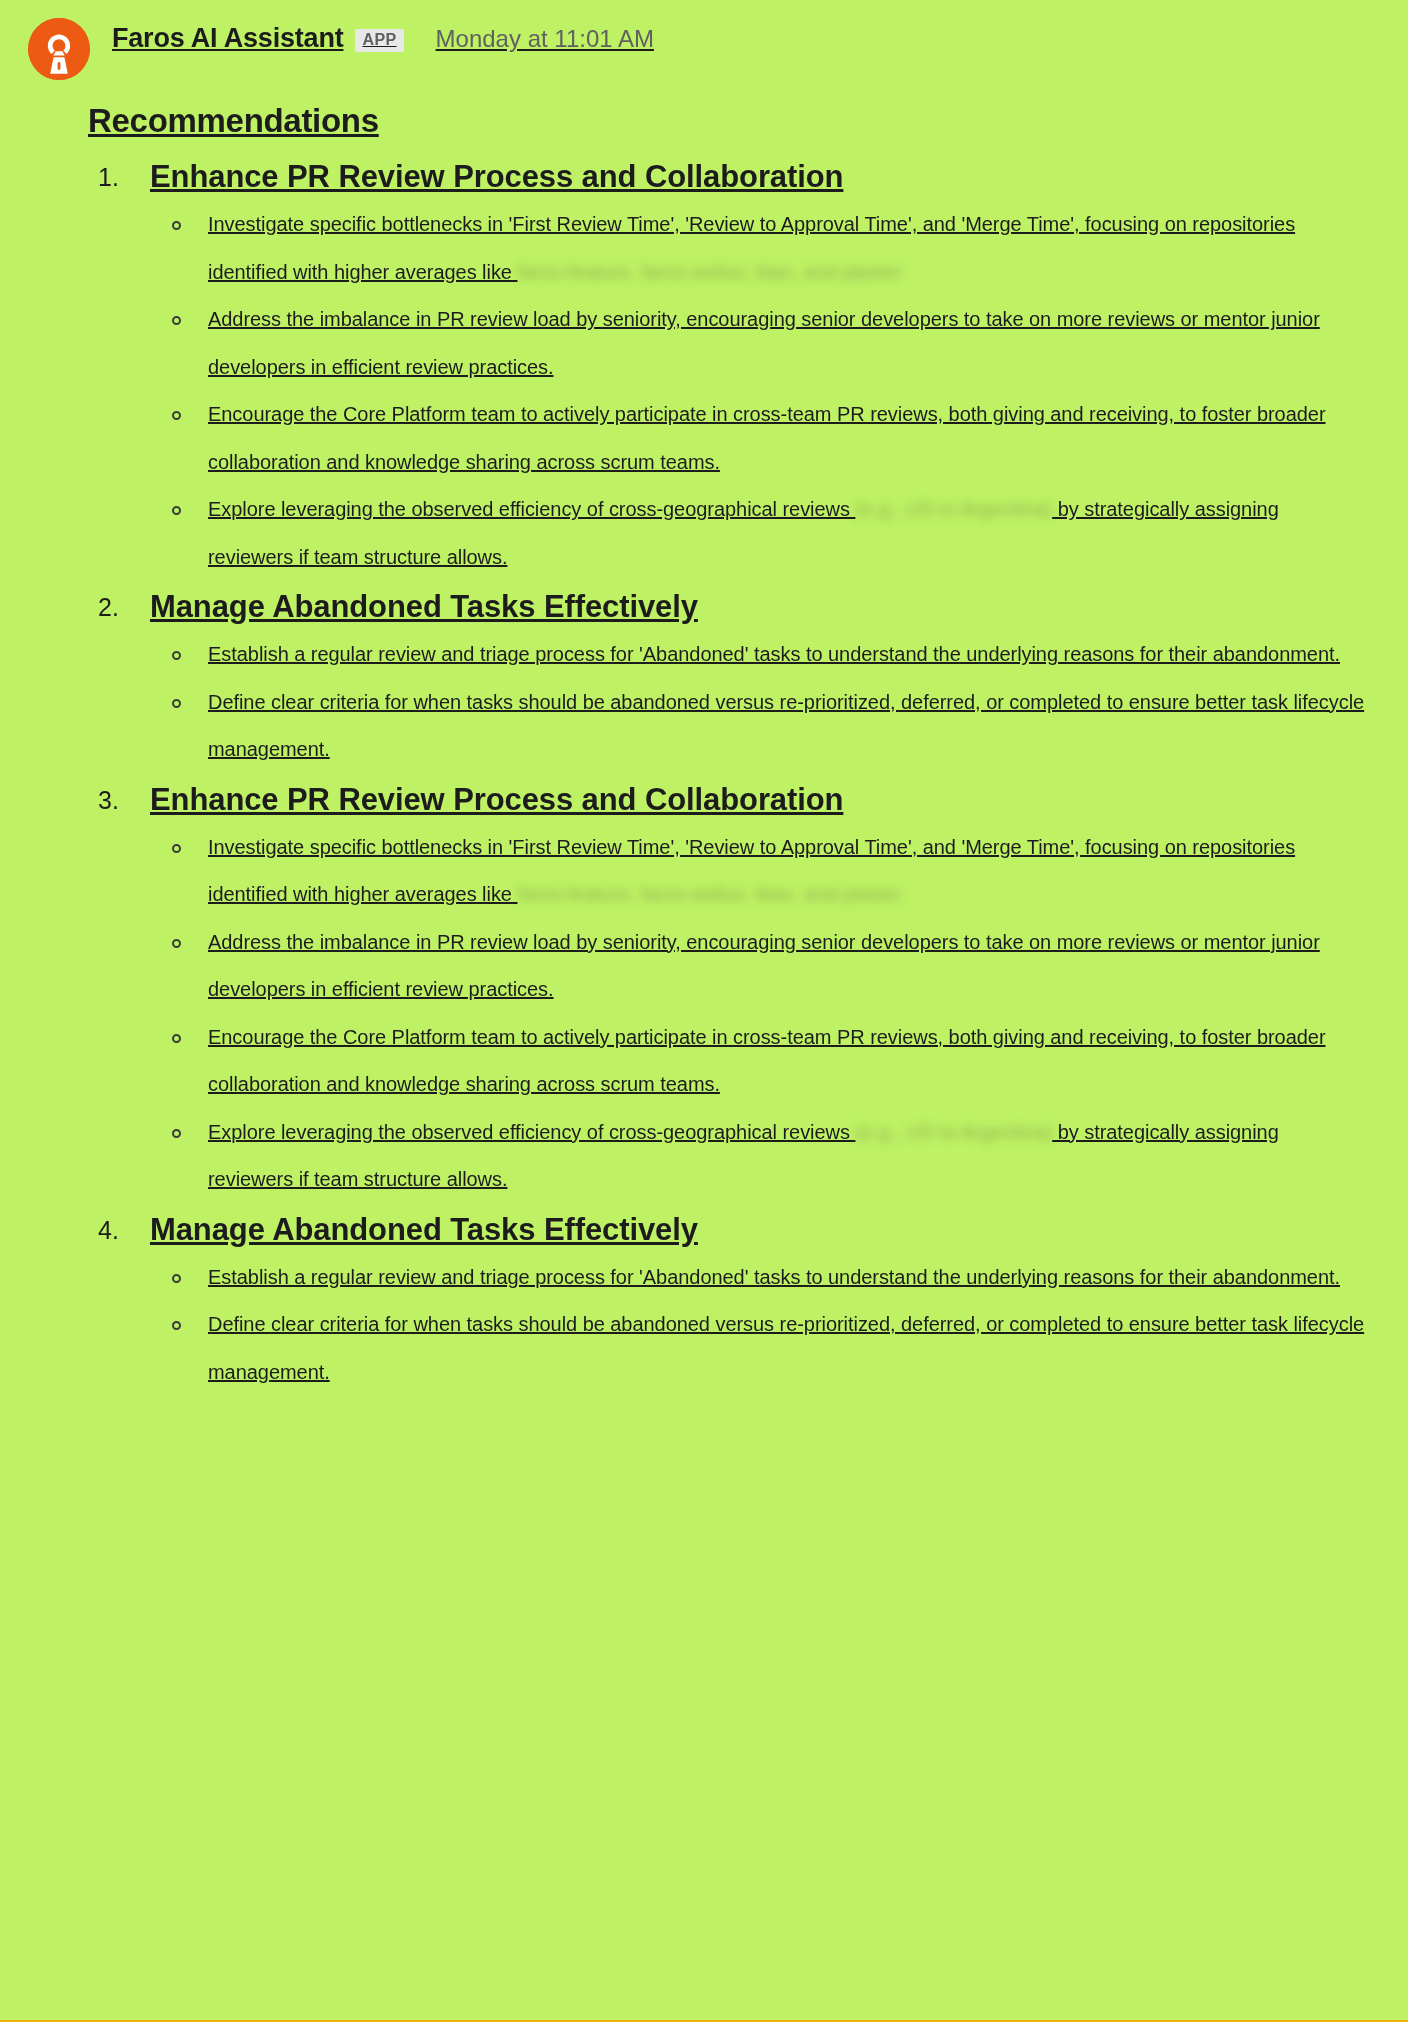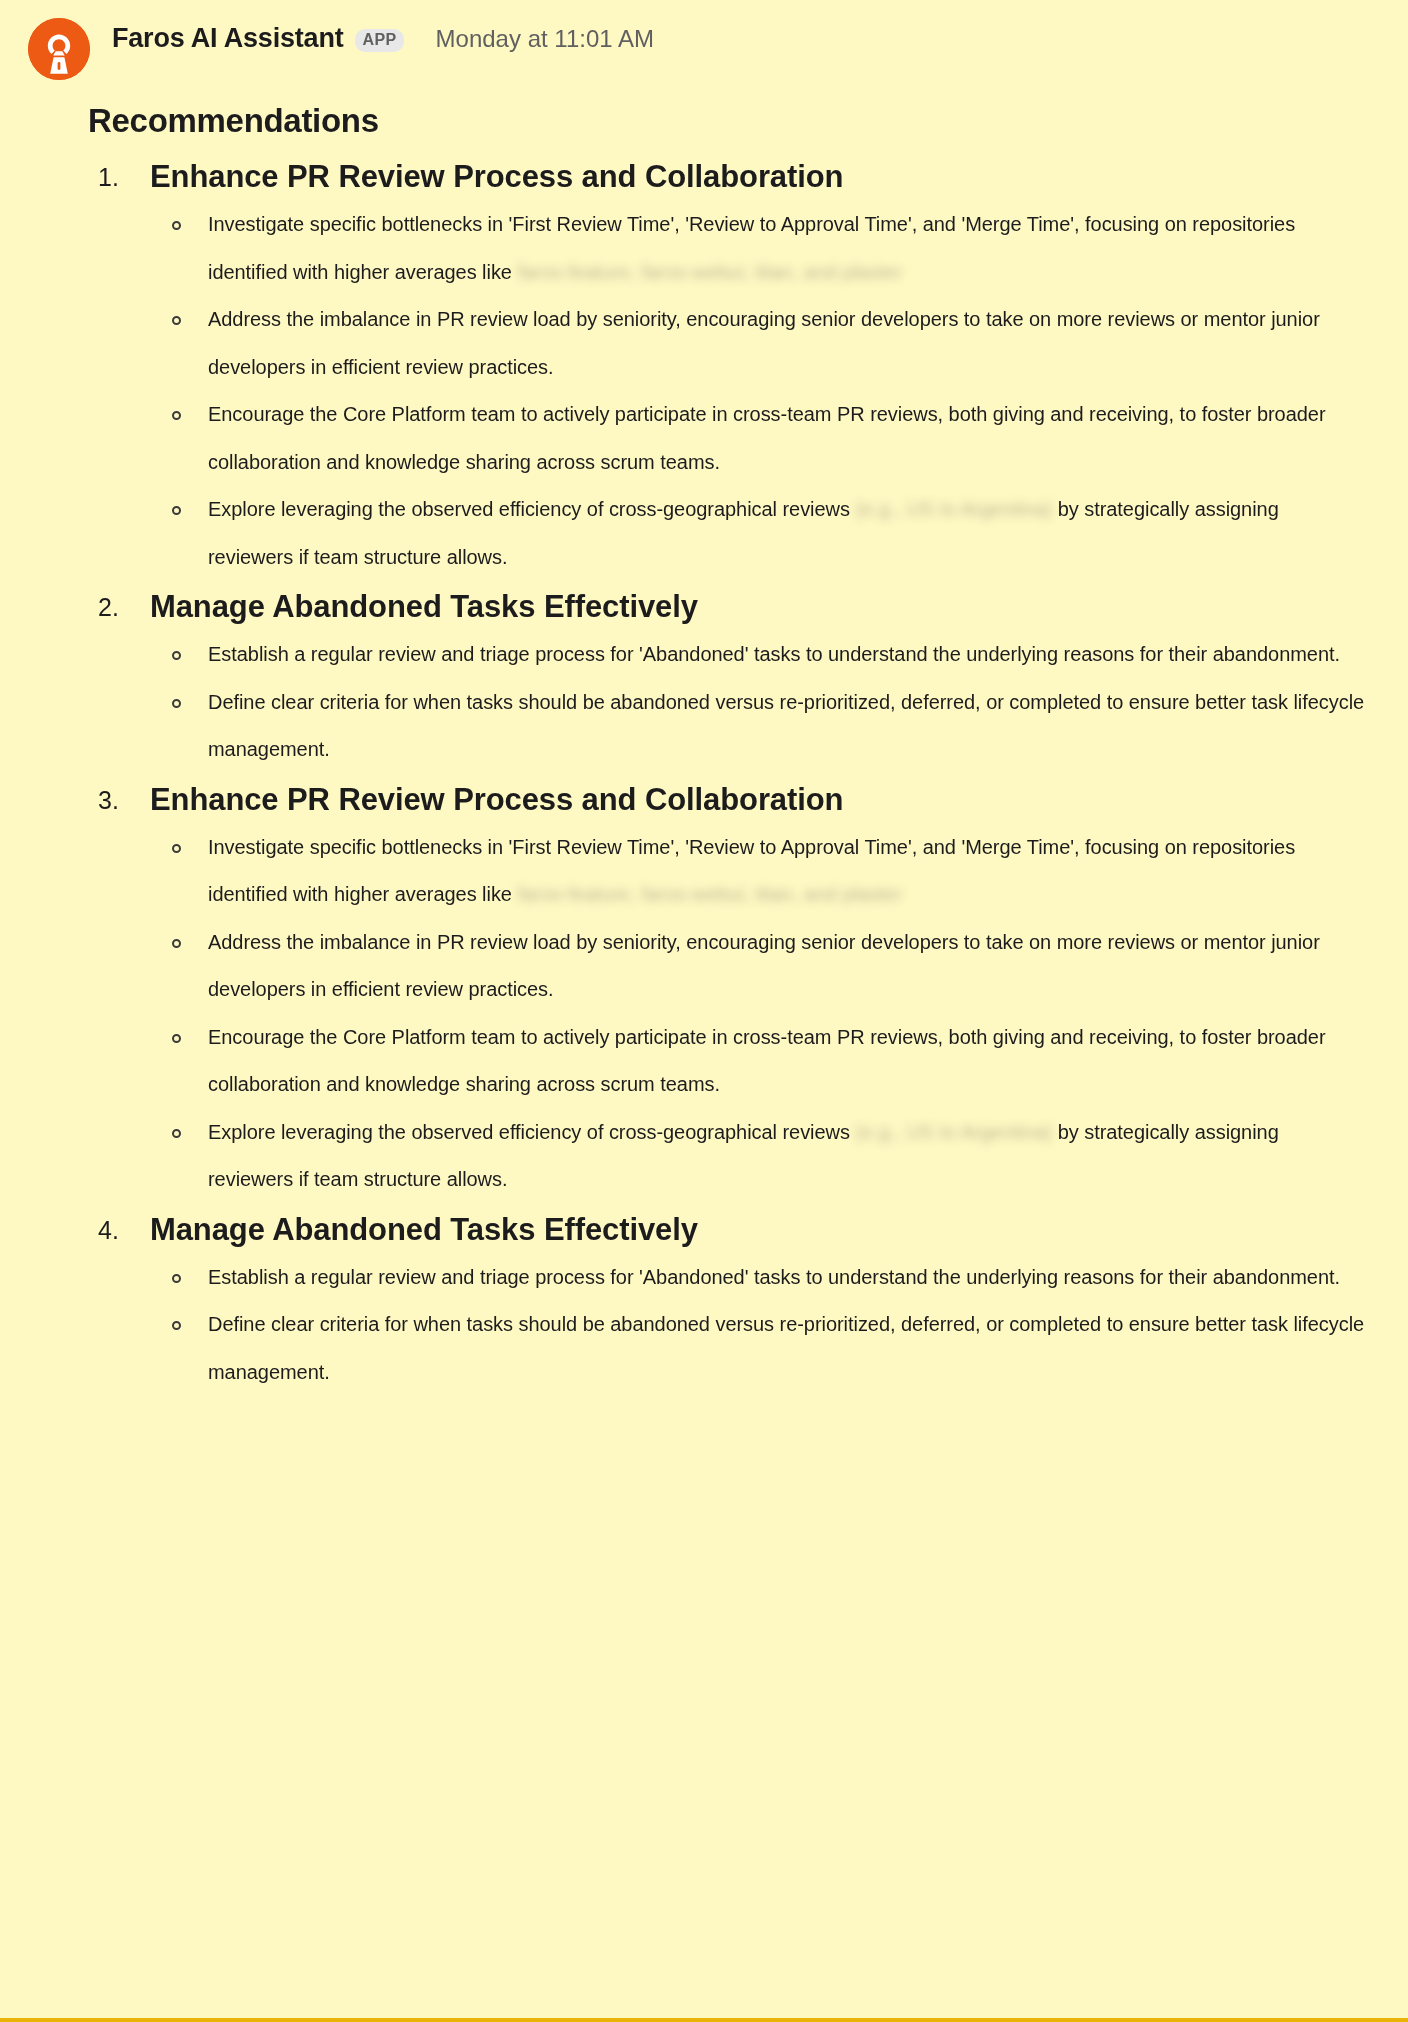--- a/index.html
+++ b/index.html
@@ -15,22 +15,23 @@
     overflow: hidden;
     position: relative;
   }
 
   .message {
     position: relative;
     padding: 18px 0 0 0;
     box-sizing: border-box;
     width: 1408px;
     height: 2022px;
-    border-bottom: 4px solid #eab308;
-    background: #fef9c3;
+    border-bottom: 2px solid #eab308;
+    background: #bef264;
+    text-decoration: underline;
   }
 
   
   .msg-header {
     display: flex;
     align-items: flex-start;
     padding-left: 28px;
     height: 68px;
   }
 
@@ -62,21 +63,21 @@
   }
 
   .app-badge {
     margin-left: 12px;
     background: #e8e8e8;
     color: #616061;
     font-size: 16px;
     font-weight: 700;
     letter-spacing: 0.4px;
     padding: 3px 7px 4px 7px;
-    border-radius: 10px;
+    border-radius: 2px;
     line-height: 1;
     position: relative;
     top: -2px;
   }
 
   .timestamp {
     margin-left: 32px;
     font-size: 24px;
     color: #616061;
     font-weight: 400;

